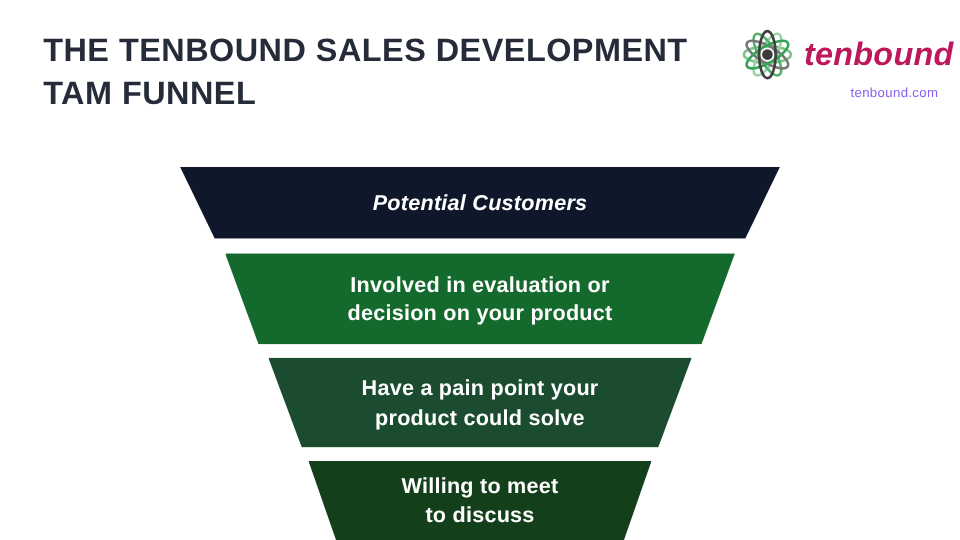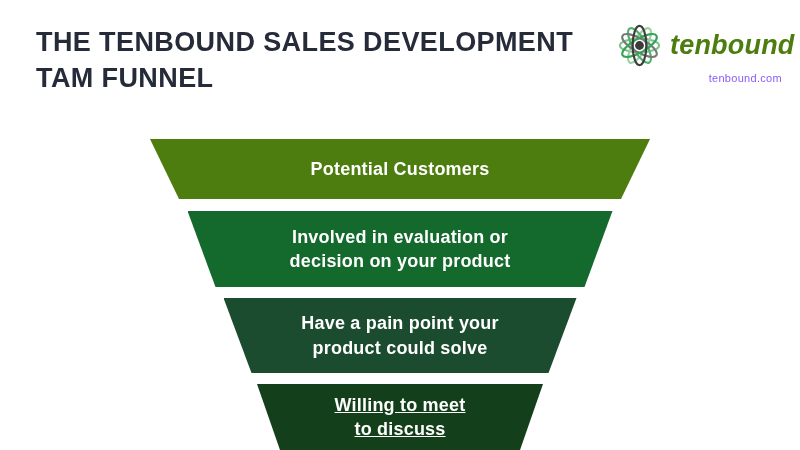--- a/index.html
+++ b/index.html
@@ -41,21 +41,21 @@
   }
   .logo-icon {
     width: 47px;
     height: 47px;
     flex: 0 0 auto;
   }
   .brand {
     font-size: 27px;
     font-weight: bold;
     font-style: italic;
-    color: #4d7c0f;
+    color: #be185d;
     letter-spacing: 0.2px;
   }
   .site {
     margin-top: 3px;
     padding-left: 42px;
     text-align: right;
     font-size: 11px;
     color: #8b5cf6;
     letter-spacing: 0.3px;
   }
@@ -126,30 +126,30 @@
           <ellipse cx="24" cy="24" rx="20" ry="7" stroke="#3F3F3F" transform="rotate(90 24 24)"></ellipse>
         </g>
         <circle cx="24" cy="24" r="4.5" fill="#3B3B3B"></circle>
       </svg>
       <span class="brand">tenbound</span>
     </div>
     <div class="site">tenbound.com</div>
   </div>
 
   <div class="funnel">
-    <div class="tier tier1" style="background: #4d7c0f;">
+    <div class="tier tier1" style="background: #0f172a; font-style: italic;">
       <span>Potential Customers</span>
     </div>
     <div class="tier tier2" style="background: rgb(20, 106, 45);">
       <span>Involved in evaluation or
 decision on your product</span>
     </div>
     <div class="tier tier3" style="background: rgb(28, 76, 47);">
       <span>Have a pain point your
 product could solve</span>
     </div>
-    <div class="tier tier4" style="background: rgb(20, 63, 27); text-decoration: underline;">
+    <div class="tier tier4" style="background: rgb(20, 63, 27);">
       <span>Willing to meet
 to discuss</span>
     </div>
   </div>
 
 </div>
 
 </body></html>

